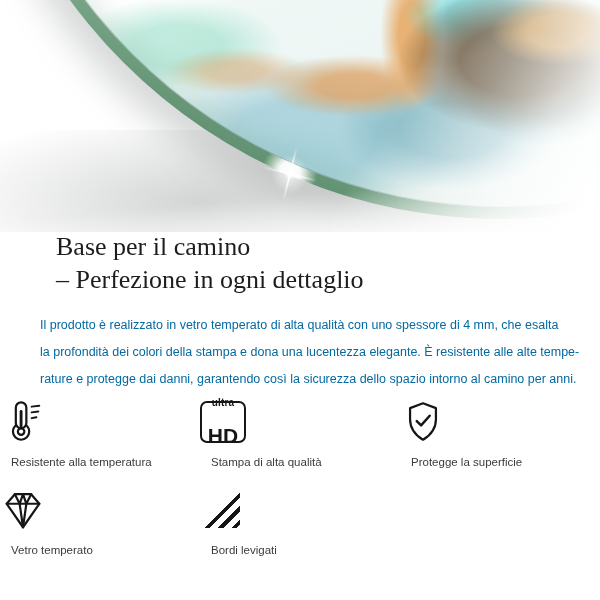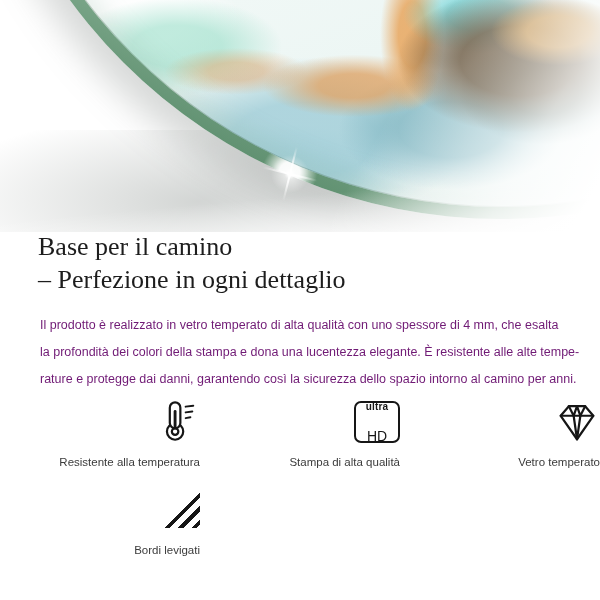--- a/index.html
+++ b/index.html
@@ -51,40 +51,40 @@
   }
 
   .sparkle { position: absolute; left: 262px; top: 146px; width: 56px; height: 56px; transform: rotate(14deg);
     background: radial-gradient(circle, rgba(255,255,255,1) 0 5%, rgba(255,255,255,0.55) 14%, rgba(255,255,255,0) 48%); }
   .sparkle::before { content: ""; position: absolute; left: 0; right: 0; top: 50%; height: 2px; margin-top: -1px;
     background: linear-gradient(90deg, rgba(255,255,255,0), #fff 42% 58%, rgba(255,255,255,0)); }
   .sparkle::after { content: ""; position: absolute; top: 0; bottom: 0; left: 50%; width: 2px; margin-left: -1px;
     background: linear-gradient(180deg, rgba(255,255,255,0), #fff 42% 58%, rgba(255,255,255,0)); }
 
   
-  .heading { position: absolute; left: 38px; top: 230px; font-family: "Liberation Serif", serif;
+  .heading { position: absolute; left: 56px; top: 230px; font-family: "Liberation Serif", serif;
     font-size: 26px; line-height: 33px; color: #1d1d1d; font-weight: 400; }
 
   .description { position: absolute; left: 40px; top: 312px; font-size: 12.5px; line-height: 27px;
-    color: #701a75; white-space: nowrap; }
+    color: #0369a1; white-space: nowrap; }
 
   
   .features { position: absolute; left: 0; top: 398px; width: 600px;
     display: grid; grid-template-columns: repeat(3, 1fr); row-gap: 18px; }
-  .feature { display: flex; flex-direction: column; align-items: flex-end; }
+  .feature { display: flex; flex-direction: column; align-items: flex-start; }
   .icon-box { height: 48px; display: flex; align-items: center; justify-content: center; }
   .feature-label { margin-top: 10px; font-size: 11.5px; color: #3b3b3b; margin-left: 11px; }
 
   .icon-svg { stroke: #161616; fill: none; stroke-width: 2.3; stroke-linecap: round; stroke-linejoin: round; }
 
   
   .uhd { width: 46px; height: 42px; border: 2.6px solid #161616; border-radius: 7px;
     display: flex; flex-direction: column; align-items: center; justify-content: center; line-height: 1; color: #161616; }
   .uhd .u-top { font-size: 10px; font-weight: 700; letter-spacing: 0.2px; }
-  .uhd .u-bottom { font-size: 14px; font-weight: 400; margin-top: 17px; }
+  .uhd .u-bottom { font-size: 21px; font-weight: 700; margin-top: 17px; }
 
   
   .stripes { width: 40px; height: 36px;
     background: repeating-linear-gradient(135deg, #161616 0 4px, transparent 4px 9.5px);
     clip-path: polygon(100% 0, 100% 100%, 0 100%); }
 
   
   .thick { display: flex; flex-direction: column; align-items: center; gap: 2px; }
   .t-arrow { display: flex; flex-direction: column; align-items: center; }
   .t-stem { width: 3.5px; height: 6px; background: #161616; }
@@ -139,20 +139,29 @@
     <div class="feature">
       <div class="icon-box">
         <div class="uhd">
           <span class="u-top">ultra</span>
           <span class="u-bottom">HD</span>
         </div>
       </div>
       <div class="feature-label">Stampa di alta qualità</div>
     </div>
 
+    <div class="feature">
+      <div class="icon-box">
+        <svg class="icon-svg" viewBox="0 0 48 48" width="46" height="46">
+          <path d="M24 4.5 L37.5 9.5 V21 C37.5 31.5 30.5 38.5 24 42.5 C17.5 38.5 10.5 31.5 10.5 21 V9.5 Z"></path>
+          <path d="M17.5 23 l4.5 4.5 L31 17.5" stroke-width="2.6"></path>
+        </svg>
+      </div>
+      <div class="feature-label">Protegge la superficie</div>
+    </div>
 
     <div class="feature">
       <div class="icon-box">
         <svg class="icon-svg" viewBox="0 0 48 48" width="46" height="46" stroke-width="2.1">
           <path d="M7 17.5 L15.5 7.5 H32.5 L41 17.5 L24 42 Z"></path>
           <line x1="7" y1="17.5" x2="41" y2="17.5"></line>
           <path d="M15.5 7.5 L20.5 17.5 L24 7.5 L27.5 17.5 L32.5 7.5"></path>
           <path d="M20.5 17.5 L24 42 L27.5 17.5"></path>
         </svg>
       </div>

